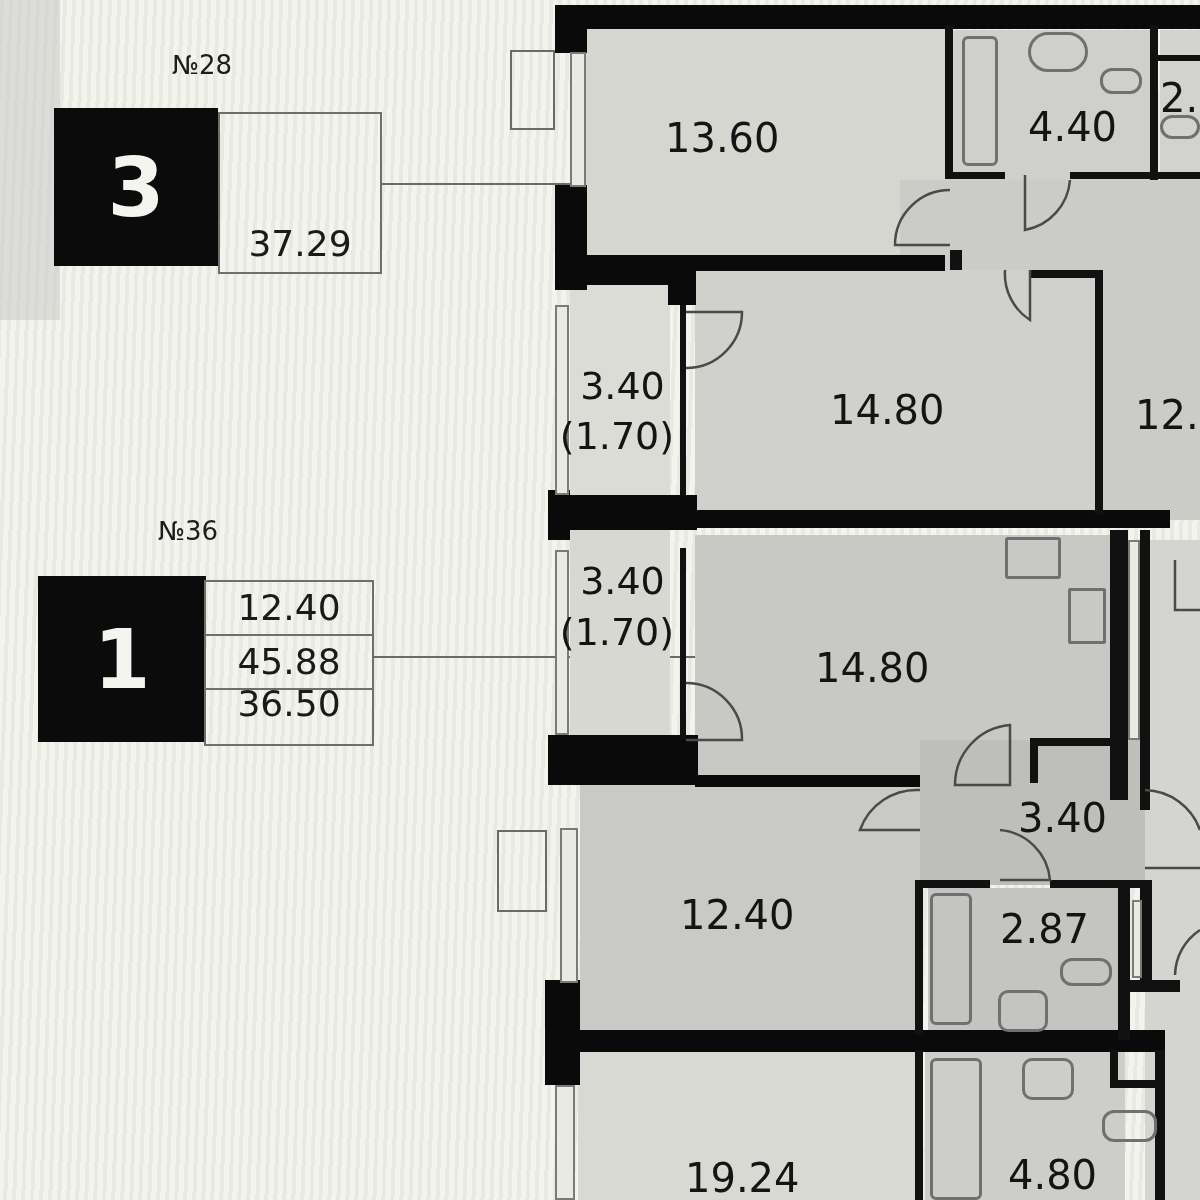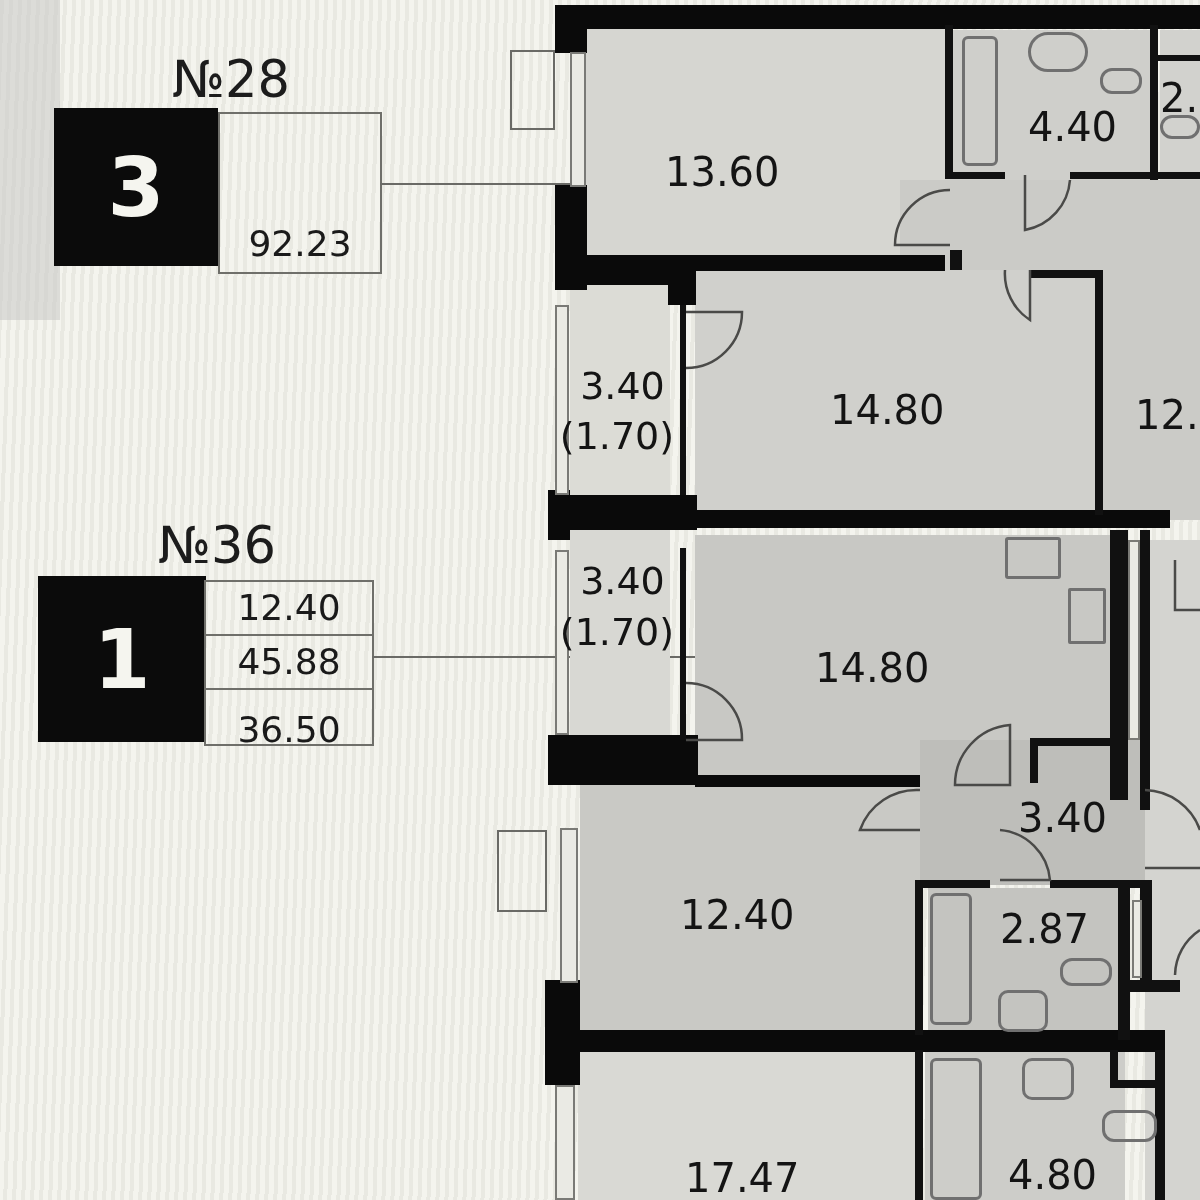--- a/index.html
+++ b/index.html
@@ -8,21 +8,21 @@
     background: repeating-linear-gradient(92deg, #e9e9e2 0px, #e9e9e2 4px, #f4f4ee 4px, #f4f4ee 9px);
     font-family: "DejaVu Sans", sans-serif;
     color:#151515;
   }
   .glare {
     position:absolute; left:0; top:0; width:60px; height:320px;
     background: rgba(200,200,198,0.55);
   }
   .abs { position:absolute; }
   
-  .unit-no { position:absolute; font-size:51px; letter-spacing:0px; color:#1c1c1c; }
+  .unit-no { position:absolute; font-size:26px; letter-spacing:0px; color:#1c1c1c; }
   .unit-badge { position:absolute; background:#0b0b0b; color:#f5f5ef; display:flex; align-items:center; justify-content:center; font-weight:bold; font-size:82px; }
   .area-table { position:absolute; border:2px solid #6f6f6a; background:transparent; }
   .area-cell { position:absolute; left:0; right:0; text-align:center; font-size:36px; color:#1a1a1a; border-bottom:2px solid #6f6f6a; box-sizing:border-box; line-height:52px; }
   .area-cell:last-child { border-bottom:none; }
   .leader { position:absolute; height:2px; background:#6a6a66; }
   .leader-dot { position:absolute; width:7px; height:7px; border-radius:50%; background:#555; }
   
   .room { position:absolute; }
   .wall { position:absolute; background:#0a0a0a; }
   .thin { position:absolute; background:#111; }
@@ -34,33 +34,33 @@
 </style>
 </head>
 <body>
 
 <div class="glare"></div>
 
 <div>
   <div class="unit-no" style="left:172px; top:50px;">№28</div>
   <div class="unit-badge" style="left:54px; top:108px; width:164px; height:158px;">3</div>
   <div class="area-table" style="left:218px; top:112px; width:160px; height:158px;">
-    <div class="area-cell" style="top:104px; height:52px;">92.23</div>
+    <div class="area-cell" style="top:104px; height:52px;">37.29</div>
   </div>
   <div class="leader" style="left:380px; top:183px; width:245px;"></div>
   <div class="leader-dot" style="left:621px; top:186px;"></div>
 </div>
 
 <div>
   <div class="unit-no" style="left:158px; top:516px;">№36</div>
   <div class="unit-badge" style="left:38px; top:576px; width:168px; height:166px;">1</div>
   <div class="area-table" style="left:204px; top:580px; width:166px; height:162px;">
     <div class="area-cell" style="top:0; height:54px;">12.40</div>
     <div class="area-cell" style="top:54px; height:54px;">45.88</div>
-    <div class="area-cell" style="top:122px; height:70px;">36.50</div>
+    <div class="area-cell" style="top:96px; height:70px;">36.50</div>
   </div>
   <div class="leader" style="left:372px; top:656px; width:385px;"></div>
   <div class="leader-dot" style="left:753px; top:662px;"></div>
 </div>
 
 <div>
 
   <div class="room" style="left:585px; top:25px; width:365px; height:240px; background:#d6d6d1;"></div>
   <div class="room" style="left:950px; top:30px; width:205px; height:150px; background:#cfcfcb;"></div>
   <div class="room" style="left:1160px; top:30px; width:40px; height:150px; background:#d2d2ce;"></div>
@@ -151,28 +151,28 @@
   <div class="fixture" style="left:1160px; top:115px; width:40px; height:24px; border-radius:12px;"></div>
   <div class="fixture" style="left:1005px; top:537px; width:56px; height:42px; border-radius:3px;"></div>
   <div class="fixture" style="left:1068px; top:588px; width:38px; height:56px; border-radius:2px;"></div>
   <div class="fixture" style="left:930px; top:893px; width:42px; height:132px; border-radius:6px;"></div>
   <div class="fixture" style="left:1060px; top:958px; width:52px; height:28px; border-radius:12px;"></div>
   <div class="fixture" style="left:998px; top:990px; width:50px; height:42px; border-radius:10px;"></div>
   <div class="fixture" style="left:930px; top:1058px; width:52px; height:142px; border-radius:6px;"></div>
   <div class="fixture" style="left:1022px; top:1058px; width:52px; height:42px; border-radius:10px;"></div>
   <div class="fixture" style="left:1102px; top:1110px; width:55px; height:32px; border-radius:12px;"></div>
 
-  <div class="label" style="left:665px; top:115px;margin-top:34px;">13.60</div>
+  <div class="label" style="left:665px; top:115px;">13.60</div>
   <div class="label" style="left:1028px; top:104px;">4.40</div>
   <div class="label" style="left:1160px; top:75px;">2.</div>
   <div class="label small" style="left:560px; top:360px; width:125px;">3.40</div>
   <div class="label small" style="left:552px; top:410px; width:130px;">(1.70)</div>
   <div class="label" style="left:830px; top:387px;">14.80</div>
   <div class="label" style="left:1135px; top:392px;">12.5</div>
   <div class="label small" style="left:560px; top:555px; width:125px;">3.40</div>
   <div class="label small" style="left:552px; top:606px; width:130px;">(1.70)</div>
   <div class="label" style="left:815px; top:645px;">14.80</div>
   <div class="label" style="left:1018px; top:795px;">3.40</div>
   <div class="label" style="left:680px; top:892px;">12.40</div>
   <div class="label" style="left:1000px; top:906px;">2.87</div>
-  <div class="label" style="left:685px; top:1155px;">17.47</div>
+  <div class="label" style="left:685px; top:1155px;">19.24</div>
   <div class="label" style="left:1008px; top:1152px;">4.80</div>
 </div>
 
 </body></html>

